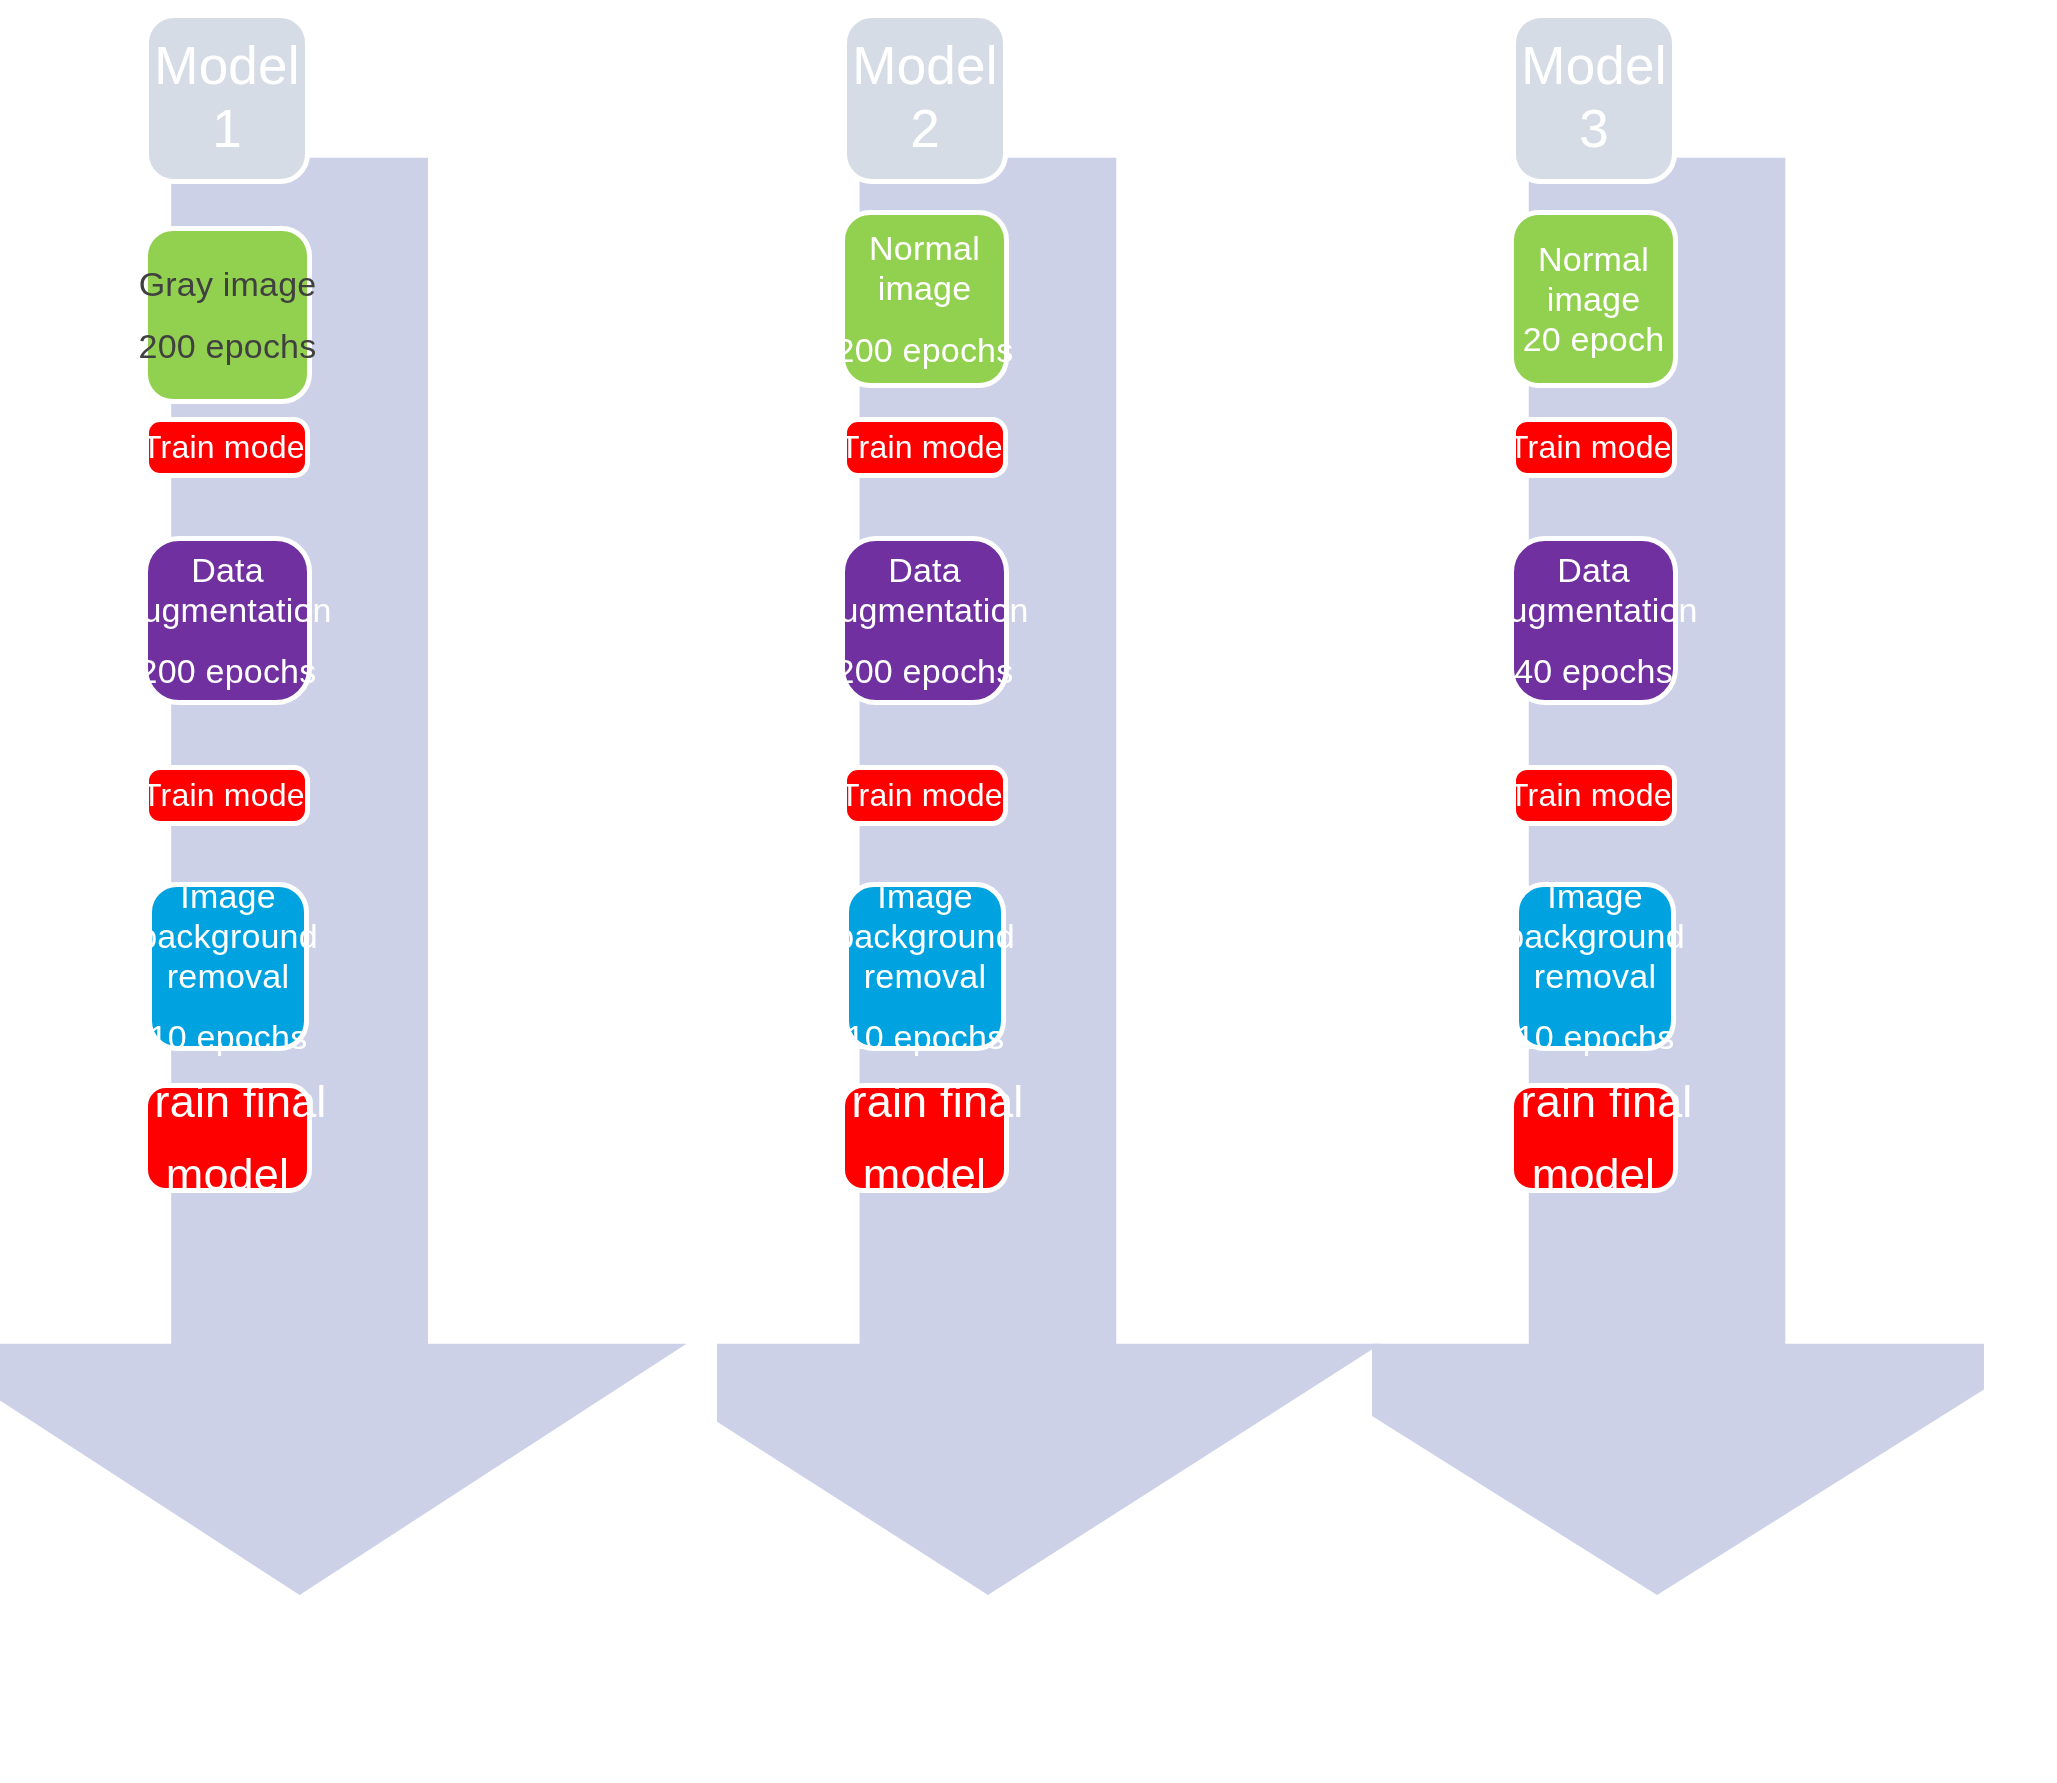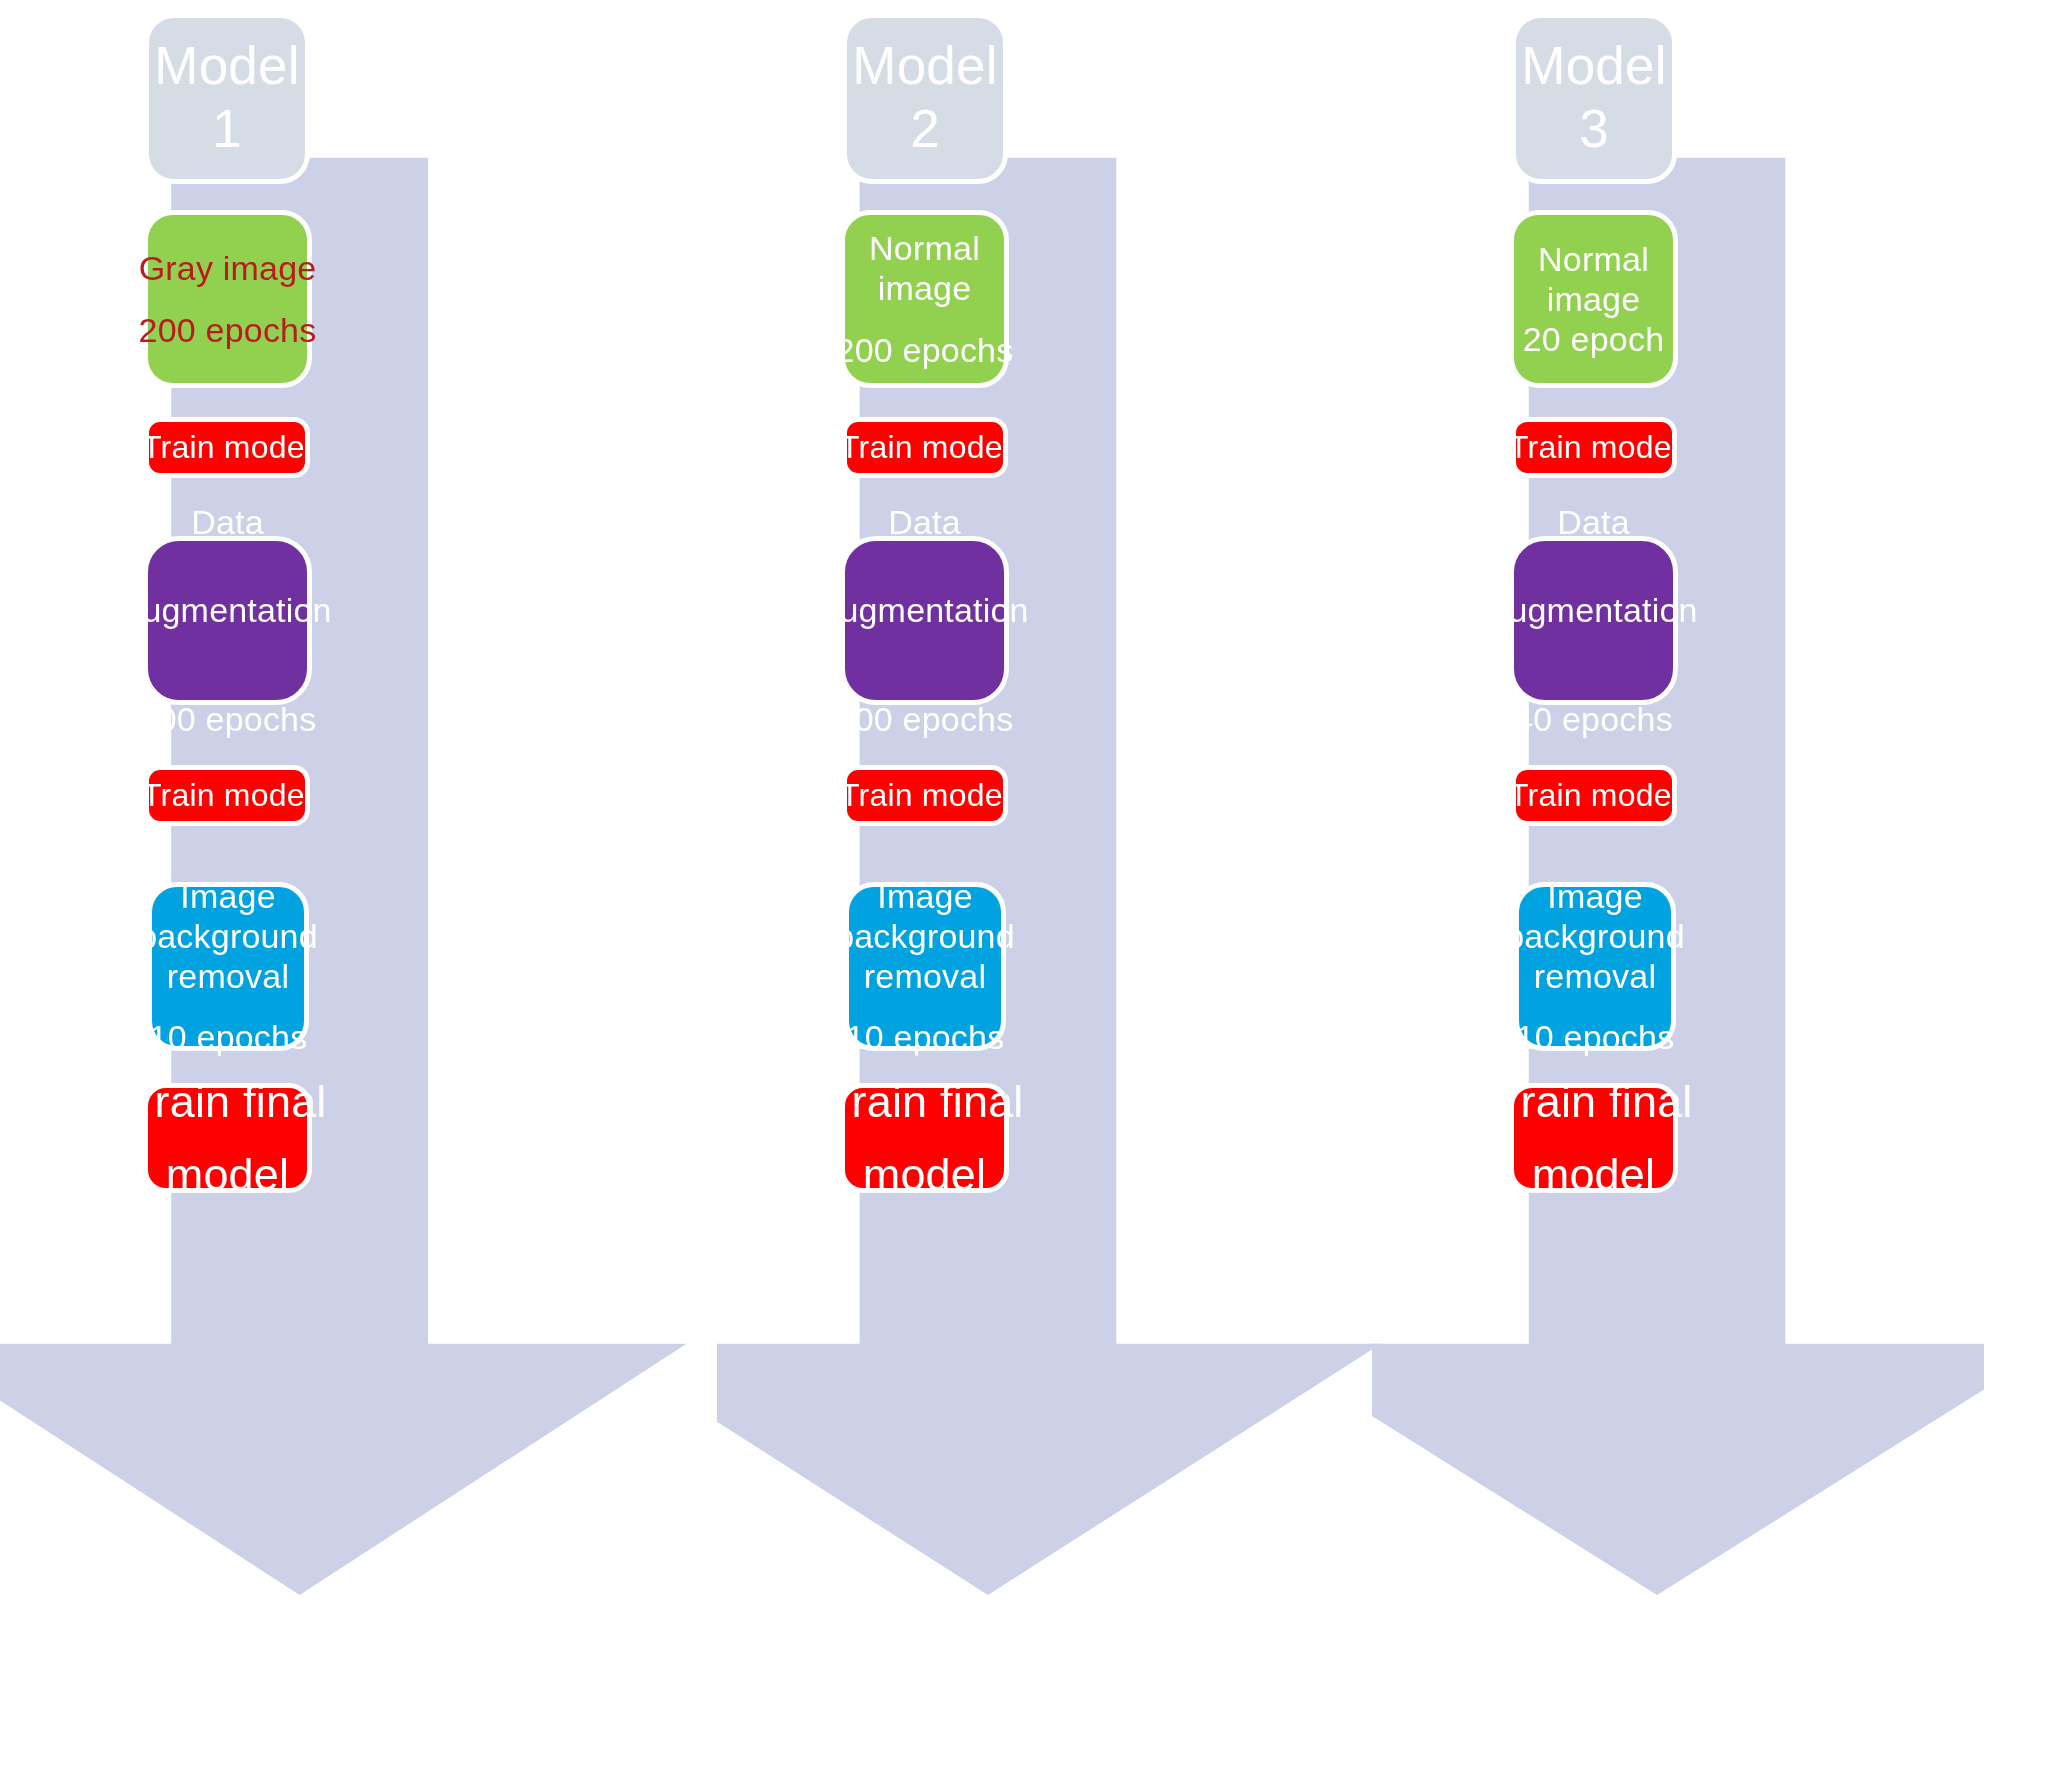--- a/index.html
+++ b/index.html
@@ -52,21 +52,21 @@
     line-height: 1.18;
     letter-spacing: 0.2px;
   }
   .node .ln { display: block; white-space: nowrap; }
   .node .ln.sp { margin-top: 0.62em; }
 
   
   .box-model   { background: #d6dce5; border-radius: 30px; }
   .box-green   { background: #92d050; border-radius: 30px; }
   .box-red     { background: #ff0000; border-radius: 16px; }
-  .box-purple  { background: #7030a0; border-radius: 36px; gap: 48px; }
+  .box-purple  { background: #7030a0; border-radius: 36px; }
   .box-blue    { background: #00a2e0; border-radius: 30px; }
   .box-final   { background: #ff0000; border-radius: 23px; gap: 20px; }
 
   
   .r-model  { top: 12.5px;   height: 171px; font-size: 53px; font-weight: 400; }
   .r-green  { top: 210px;  height: 178px; font-size: 34px; }
   .r-red    { top: 417px;  height: 61px;  font-size: 32px; }
   .r-purple { top: 536px;  height: 169px; font-size: 34px; }
   .r-red2   { top: 765px;  height: 61px;  font-size: 32px; }
   .r-blue   { top: 882px;  height: 169px; font-size: 34px; }
@@ -108,21 +108,21 @@
   <div class="column col-1">
     <svg class="arrow-svg" viewBox="0 0 775 2001" preserveAspectRatio="none">
       <polygon points="192,177 480,177 480,1508 770,1508 336,1790 -98,1508 192,1508" fill="#ccd1e8"></polygon>
     </svg>
 
     <div class="node box-model r-model" style="background: rgb(214, 220, 229); border-color: rgb(255, 255, 255); color: rgb(255, 255, 255);">
       <span class="ln">Model</span>
       <span class="ln">1</span>
     </div>
 
-    <div class="node box-green r-green" style="background: rgb(146, 208, 80); border-color: rgb(255, 255, 255); color: #b91c1c;">
+    <div class="node box-green r-green" style="background: rgb(146, 208, 80); border-color: rgb(255, 255, 255); color: #404040; margin-top: 16px;">
       <span class="ln">Gray image</span>
       <span class="ln sp">200 epochs</span>
     </div>
 
     <div class="node box-red r-red" style="background: rgb(255, 0, 0); border-color: rgb(255, 255, 255); color: rgb(255, 255, 255);">
       <span class="ln">Train model</span>
     </div>
 
     <div class="node box-purple r-purple" style="background: rgb(112, 48, 160); border-color: rgb(255, 255, 255); color: rgb(255, 255, 255);">
       <span class="ln">Data</span>

